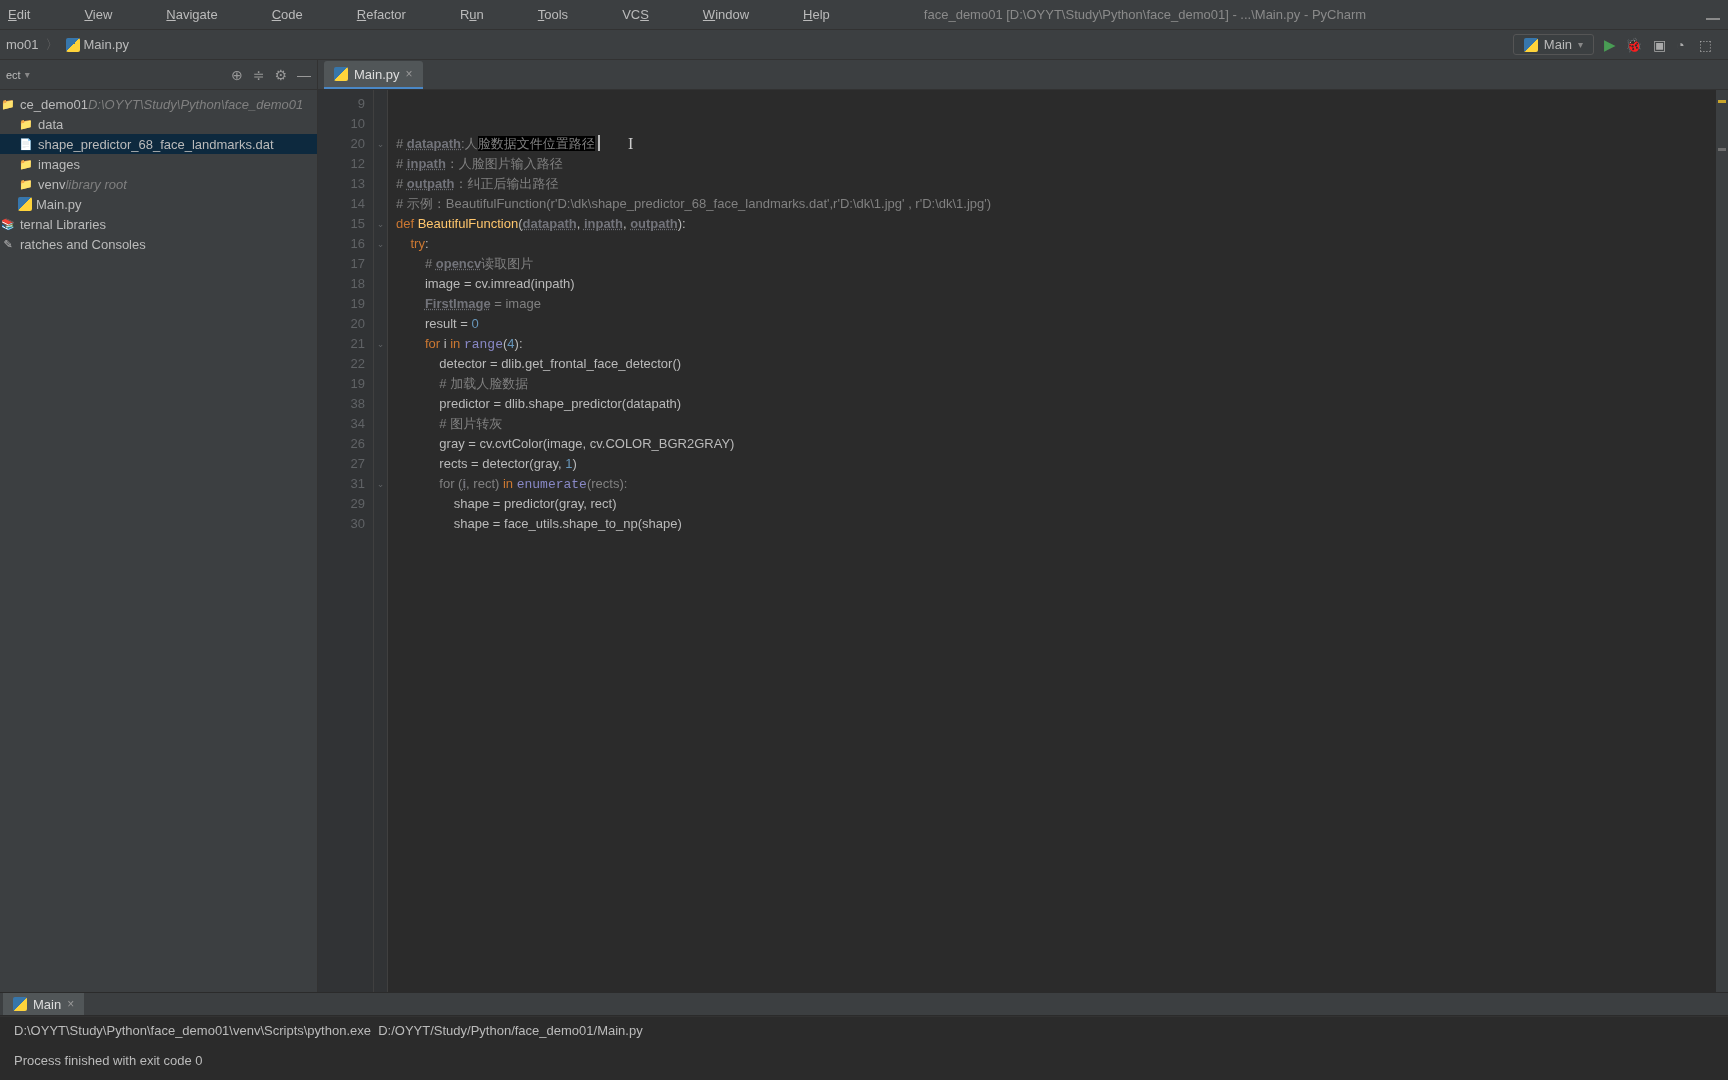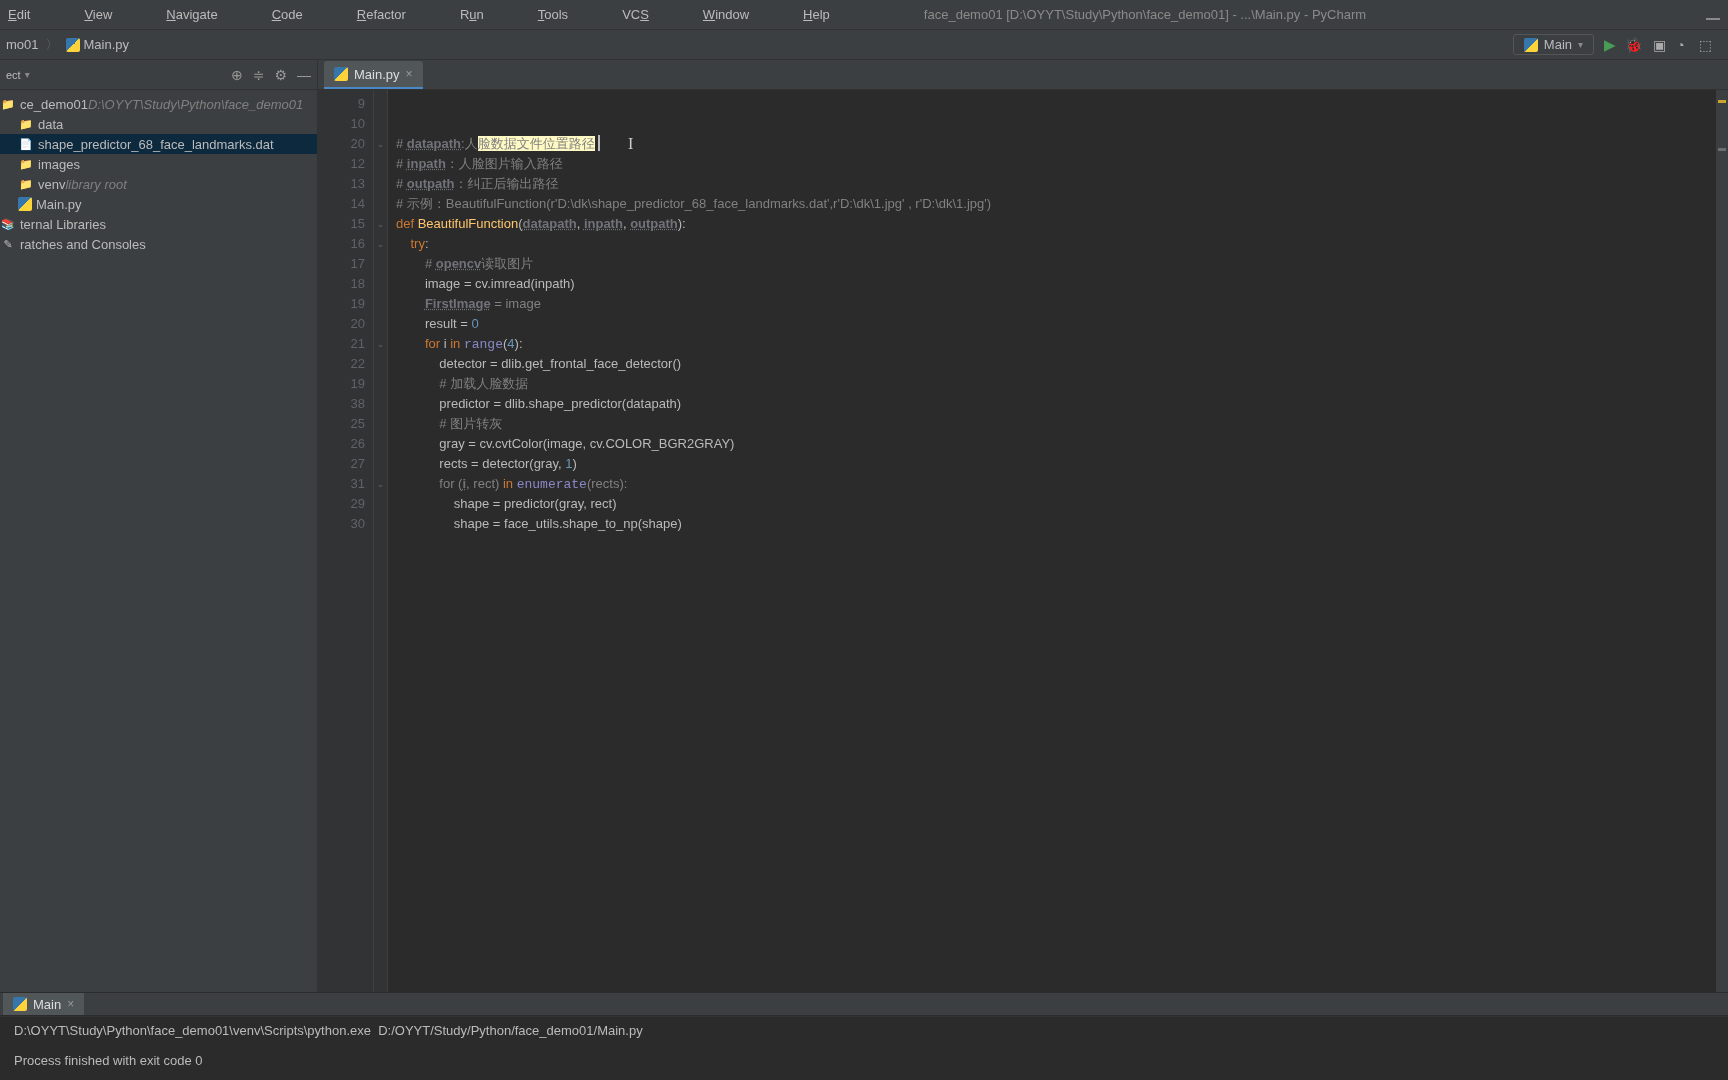--- a/index.html
+++ b/index.html
@@ -43,21 +43,21 @@
 .tab { height:28px; background:#515658; border-bottom:2px solid #4a88c7; padding:0 10px; display:flex; align-items:center; gap:6px; font-size:13px; color:#dddddd; margin-left:6px; border-radius:3px 3px 0 0; }
 .tab .x { color:#999; font-size:12px; }
 
 .editor { flex:1; display:flex; background:#2b2b2b; font-family:"JetBrains Mono","Consolas",monospace; font-size:13px; overflow:hidden; position:relative; }
 .gutter { width:56px; background:#313335; text-align:right; padding:4px 8px 0 0; color:#606366; line-height:20px; border-right:1px solid #404040; }
 .gutter div { height:20px; }
 .foldcol { width:14px; background:#313335; border-right:1px solid #404040; padding-top:4px; }
 .foldcol div { height:20px; text-align:center; color:#606366; font-size:9px; line-height:20px; }
 .code { flex:1; padding:4px 0 0 8px; line-height:20px; white-space:pre; position:relative; }
 .code .line { height:20px; }
-.sel { background:#fef9c3; }
+.sel { background:#000000; }
 .c-comment { color:#808080; }
 .c-kw { color:#cc7832; }
 .c-fn { color:#ffc66d; }
 .c-param { color:#72737a; text-decoration:underline dotted #72737a;font-weight:bold; }
 .c-num { color:#6897bb; }
 .c-builtin { color:#8888c6;font-family:Liberation Mono, monospace; }
 .right-edge { position:absolute; right:0; top:0; width:12px; height:100%; background:#3c3f41; }
 .err-stripe { position:absolute; right:2px; width:8px; height:3px; }
 
 
@@ -176,21 +176,21 @@
           <div>15</div>
           <div>16</div>
           <div>17</div>
           <div>18</div>
           <div>19</div>
           <div>20</div>
           <div>21</div>
           <div>22</div>
           <div>19</div>
           <div>38</div>
-          <div>25</div>
+          <div>34</div>
           <div>26</div>
           <div>27</div>
           <div>31</div>
           <div>29</div>
           <div>30</div>
         </div>
       <div class="foldcol" id="foldcol">
           <div></div>
           <div></div>
           <div>⌄</div>

